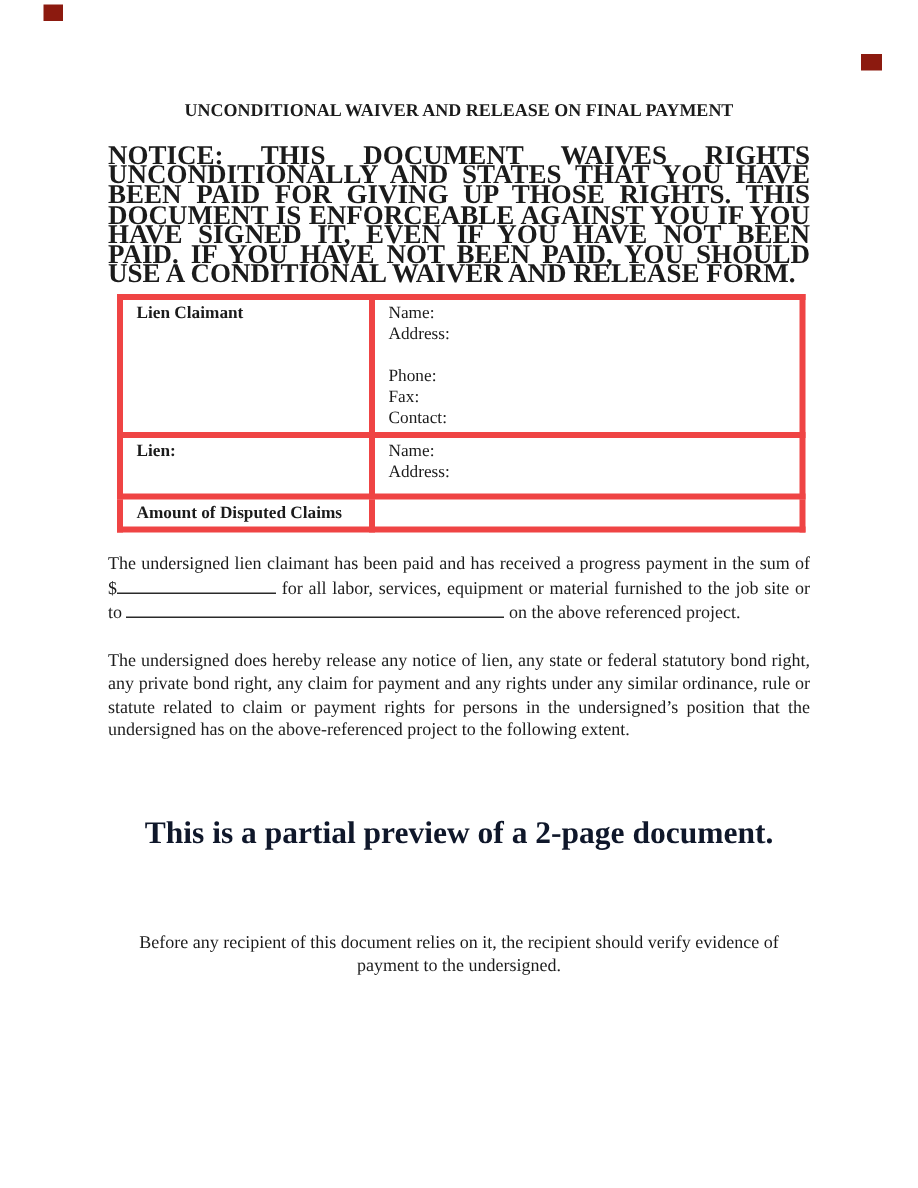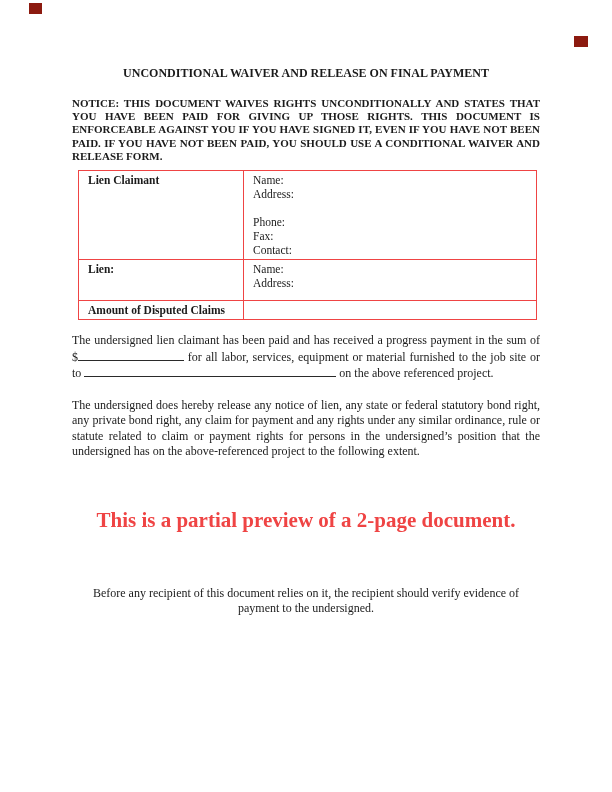--- a/index.html
+++ b/index.html
@@ -18,32 +18,32 @@
   }
   .doc-title {
     text-align:center;
     font-weight:bold;
     font-size:12px;
     line-height:15px;
   }
   .notice {
     margin-top:16px;
     font-weight:bold;
-    font-size:11px;
+    font-size:18px;
     line-height:13.2px;
     text-align:justify;
   }
   table.form-table {
     margin-top:7px;
     margin-left:6px;
     width:459px;
     border-collapse:collapse;
   }
   table.form-table td {
-    border:1px solid #ef4444;
+    border:4px solid #ef4444;
     vertical-align:top;
     font-size:11.5px;
     line-height:14px;
     padding:2px 5px 2px 9px;
   }
   td.lbl { width:150px; font-weight:bold; }
   td.val { padding-left:6px;font-family:Liberation Serif, serif; }
   td.val div { min-height:14px; }
   tr.r1 { height:88px; }
   tr.r2 { height:56px; }
@@ -64,21 +64,21 @@
     vertical-align:baseline;
   }
   .blank1 { width:106px; }
   .blank2 { width:252px; }
   .preview-note {
     margin-top:47px;
     text-align:center;
     font-weight:bold;
     font-size:21px;
     line-height:26px;
-    color:#ef4444;
+    color:#0f172a;
   }
   .footer-para {
     margin-top:53px;
     font-size:12px;
     line-height:15.5px;
     text-align:center;
   }
   .corner-mark {
     position:absolute;
     background:#8c1a0f;

